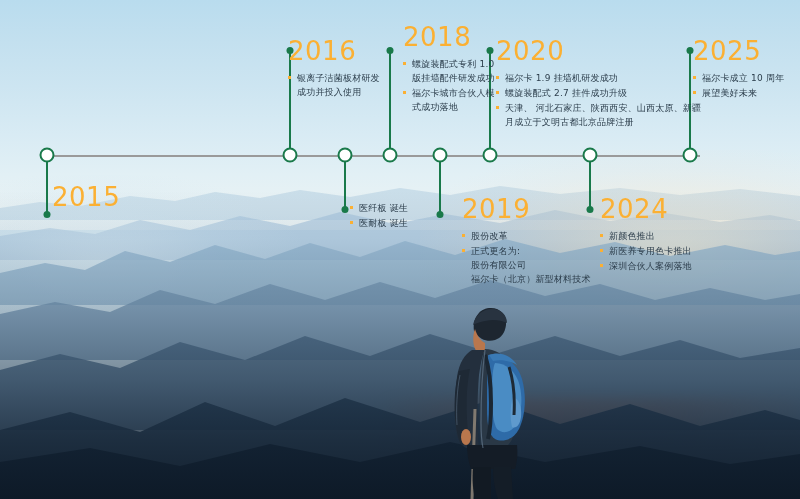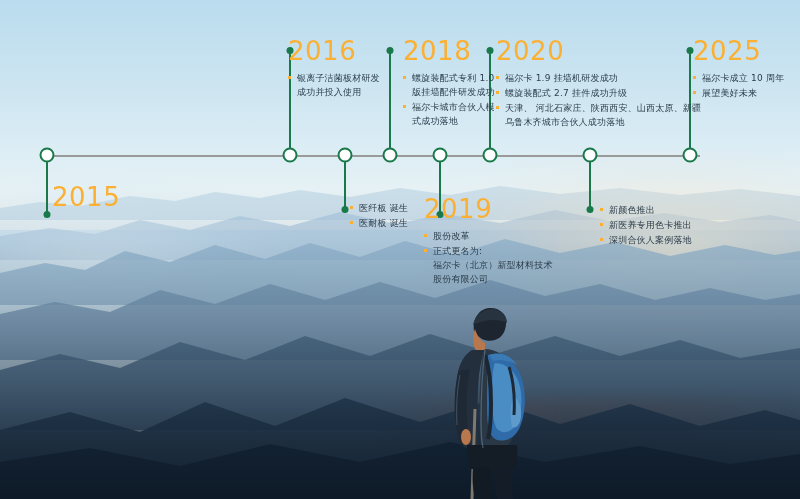--- a/index.html
+++ b/index.html
@@ -315,49 +315,50 @@
       <div class="node" style="left: 345px; top: 155px;"></div>
       <div class="stem down" style="left: 345px; height: 55px; top: 155px;"></div>
       <div class="event below" style="left: 350px; top: 194px;">
         <div class="bullets">
           <div class="bullet"><span class="first">医纤板 诞生</span></div>
           <div class="bullet"><span class="first">医耐板 诞生</span></div>
         </div>
       </div>
       <div class="node" style="left: 390px; top: 155px;"></div>
       <div class="stem up" style="left: 390px; height: 105px; top: 50px;"></div>
-      <div class="event above" style="left: 403px; top: 38px;">
+      <div class="event above" style="left: 403px; top: 24px;">
         <div class="year">2018</div>
         <div class="bullets">
           <div class="bullet"><span class="first">螺旋装配式专利 1.0</span><span class="cont">版挂墙配件研发成功</span></div>
           <div class="bullet"><span class="first">福尔卡城市合伙人模</span><span class="cont">式成功落地</span></div>
         </div>
       </div>
       <div class="node" style="left: 440px; top: 155px;"></div>
       <div class="stem down" style="left: 440px; height: 60px; top: 155px;"></div>
-      <div class="event below" style="left: 424px; top: 196px;">
+      <div class="event below" style="left: 462px; top: 196px;">
         <div class="year">2019</div>
         <div class="bullets">
           <div class="bullet"><span class="first">股份改革</span></div>
-          <div class="bullet"><span class="first">正式更名为:</span><span class="cont">福尔卡（北京）新型材料技术</span><span class="cont">股份有限公司</span></div>
+          <div class="bullet"><span class="first">正式更名为:</span><span class="cont">股份有限公司</span><span class="cont">福尔卡（北京）新型材料技术</span></div>
         </div>
       </div>
       <div class="node" style="left: 490px; top: 155px;"></div>
       <div class="stem up" style="left: 490px; height: 105px; top: 50px;"></div>
       <div class="event above" style="left: 496px; top: 38px;">
         <div class="year">2020</div>
         <div class="bullets">
           <div class="bullet"><span class="first">福尔卡 1.9 挂墙机研发成功</span></div>
           <div class="bullet"><span class="first">螺旋装配式 2.7 挂件成功升级</span></div>
-          <div class="bullet"><span class="first">天津、 河北石家庄、陕西西安、山西太原、新疆</span><span class="cont">乌鲁木齐城市合伙人成功落地</span></div>
+          <div class="bullet"><span class="first">天津、 河北石家庄、陕西西安、山西太原、新疆</span><span class="cont">月成立于文明古都北京品牌注册</span></div>
         </div>
       </div>
       <div class="node" style="left: 590px; top: 155px;"></div>
       <div class="stem down" style="left: 590px; height: 55px; top: 155px;"></div>
       <div class="event below" style="left: 600px; top: 196px;">
+        <div class="year">2024</div>
         <div class="bullets">
           <div class="bullet"><span class="first">新颜色推出</span></div>
           <div class="bullet"><span class="first">新医养专用色卡推出</span></div>
           <div class="bullet"><span class="first">深圳合伙人案例落地</span></div>
         </div>
       </div>
       <div class="node" style="left: 690px; top: 155px;"></div>
       <div class="stem up" style="left: 690px; height: 105px; top: 50px;"></div>
       <div class="event above" style="left: 693px; top: 38px;">
         <div class="year">2025</div>

